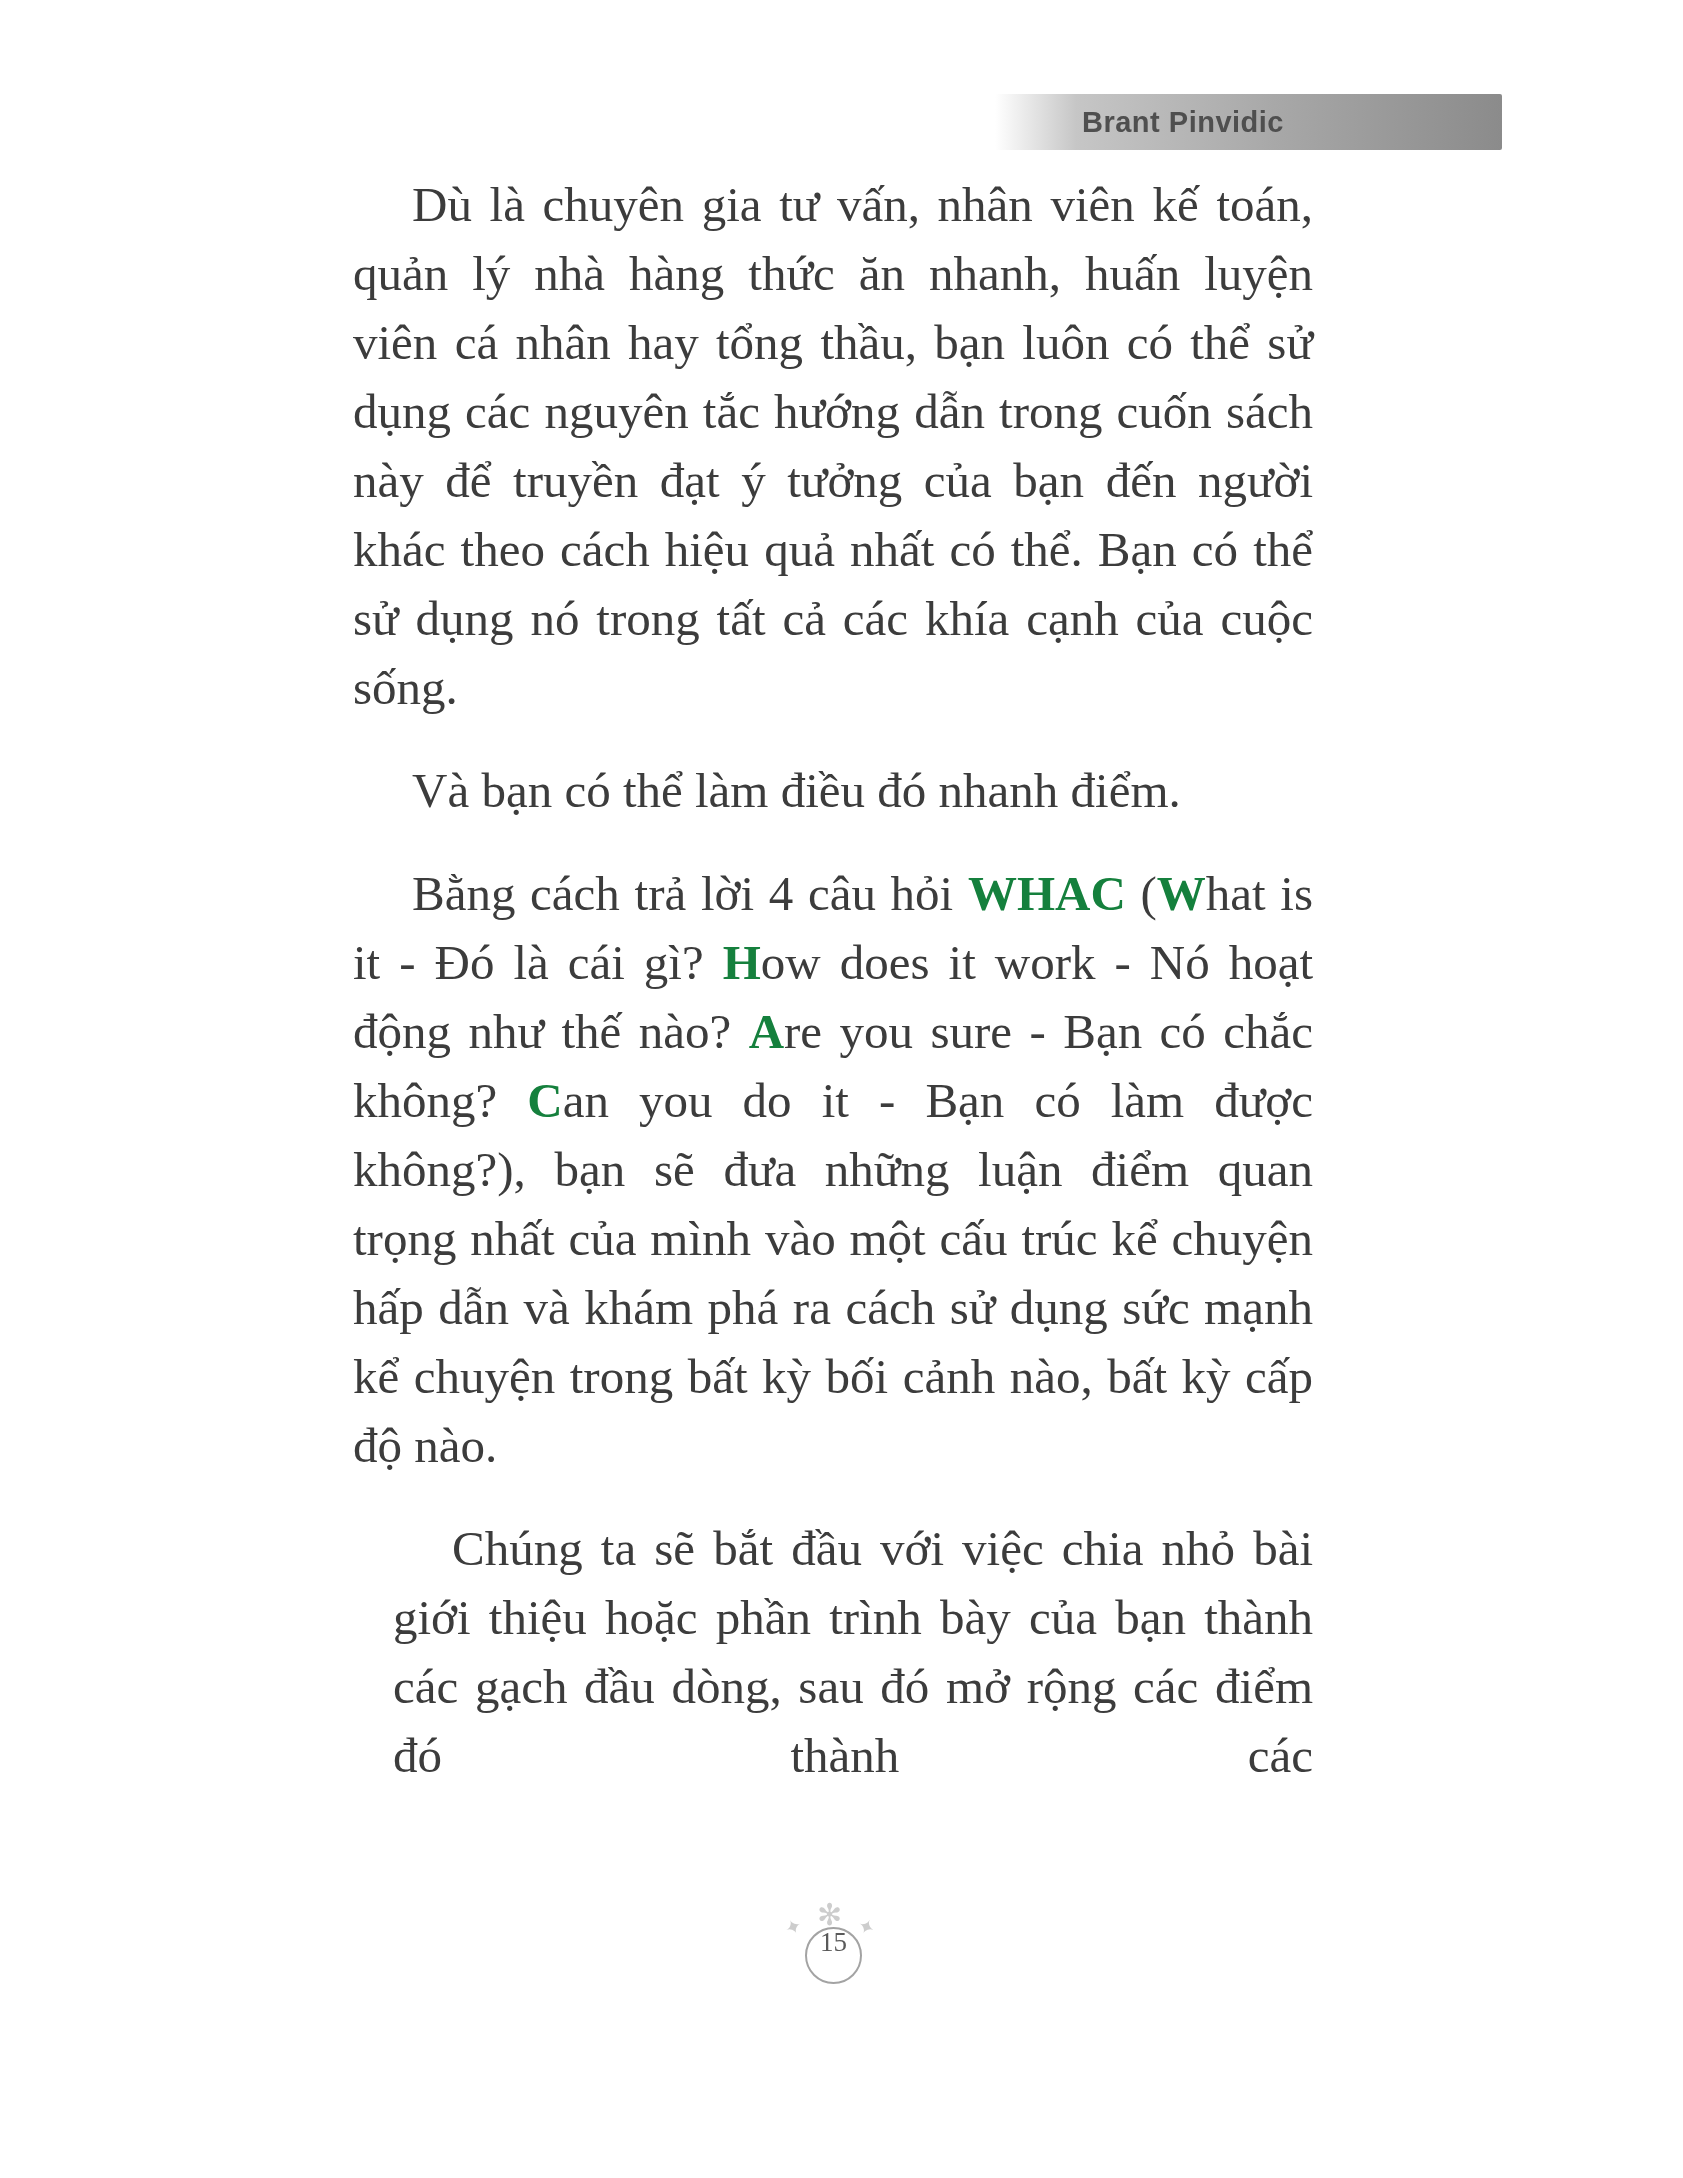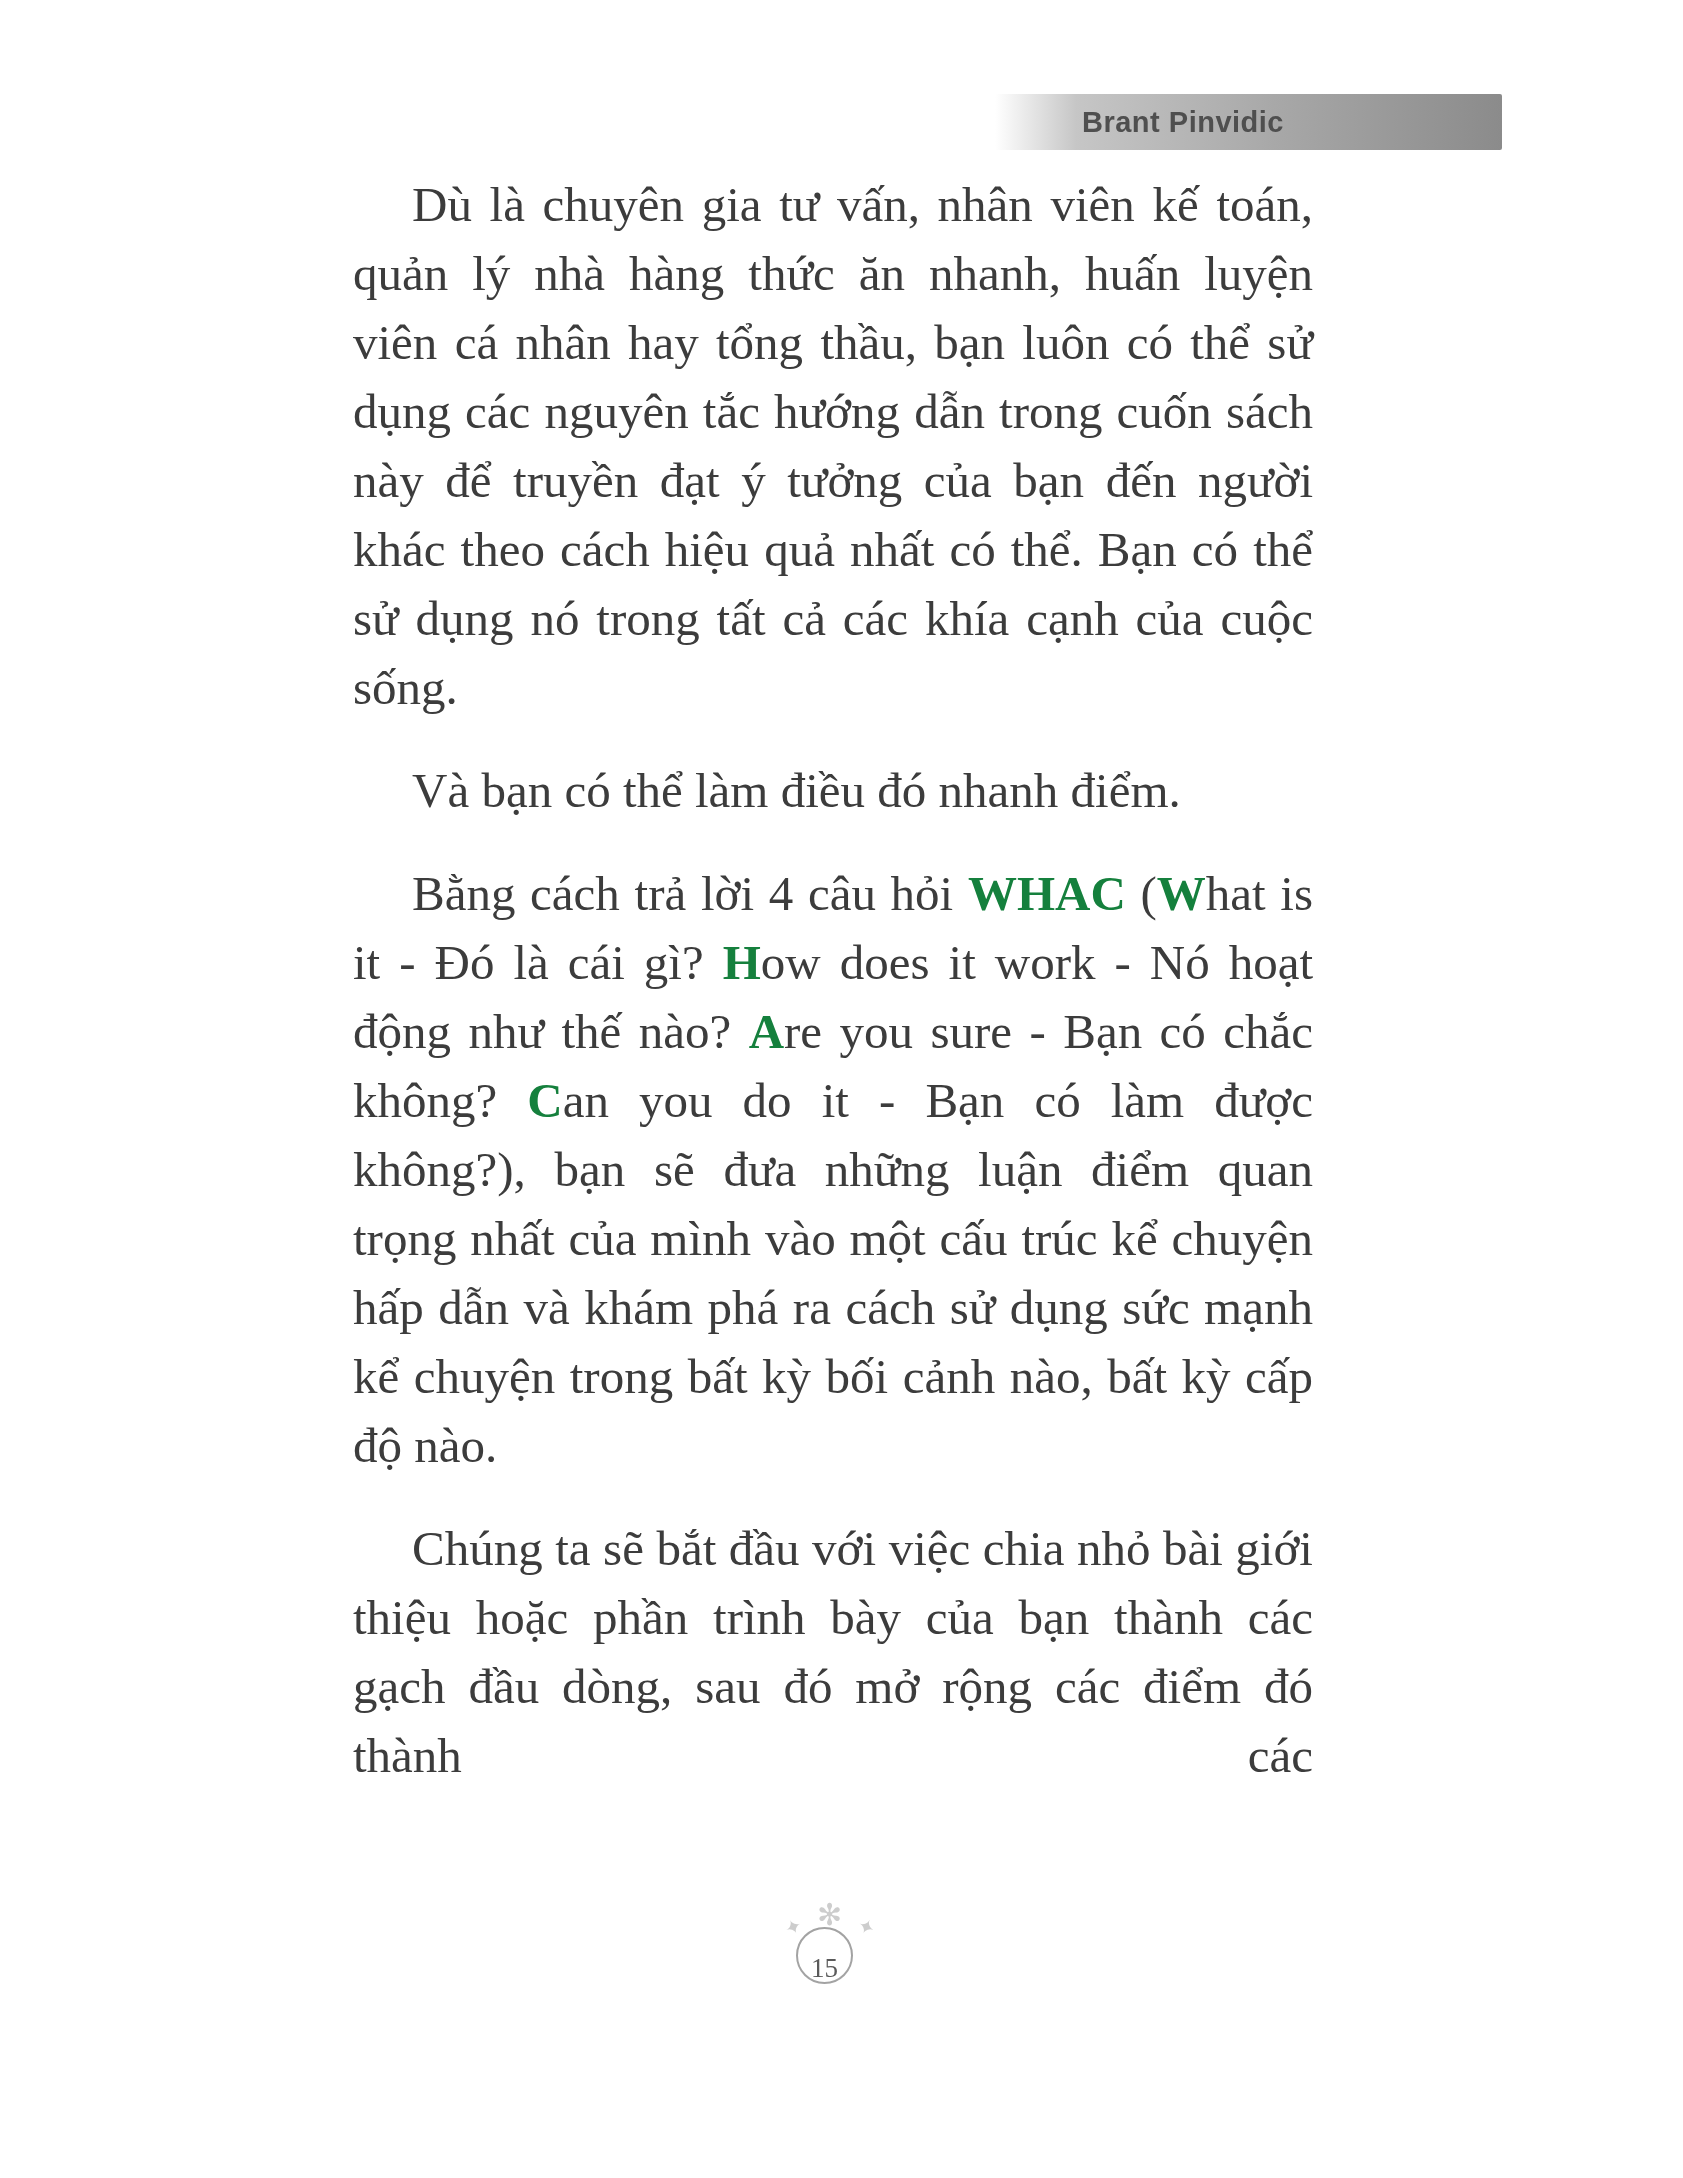--- a/index.html
+++ b/index.html
@@ -51,44 +51,45 @@
     line-height: 69px;
     text-align: justify;
   }
   .content .para {
     margin: 0 0 34px 0;
     text-indent: 59px;
   }
   .content .para:last-child {
     text-align-last: justify;
     margin-bottom: 0;
+    margin-left: 40px;
   }
   .content b {
     font-weight: bold;
     color: #15803d;
   }
   
   .pagenum-area {
     position: absolute;
     left: 763px;
     top: 1899px;
     width: 139px;
     height: 109px;
   }
   .pagenum-circle {
     position: absolute;
-    left: 33px;
+    left: 42px;
     top: 28px;
     width: 53px;
     height: 53px;
     border: 2px solid #a3a3a3;
     border-radius: 50%;
     background: #ffffff;
     display: flex;
-    align-items: flex-end;
+    align-items: flex-start;
     justify-content: center;
     z-index: 2;
   }
   .pagenum-circle span {
     font-size: 27px;
     color: #5a5a5a;
     line-height: 1;
   }
   .orn {
     position: absolute;

